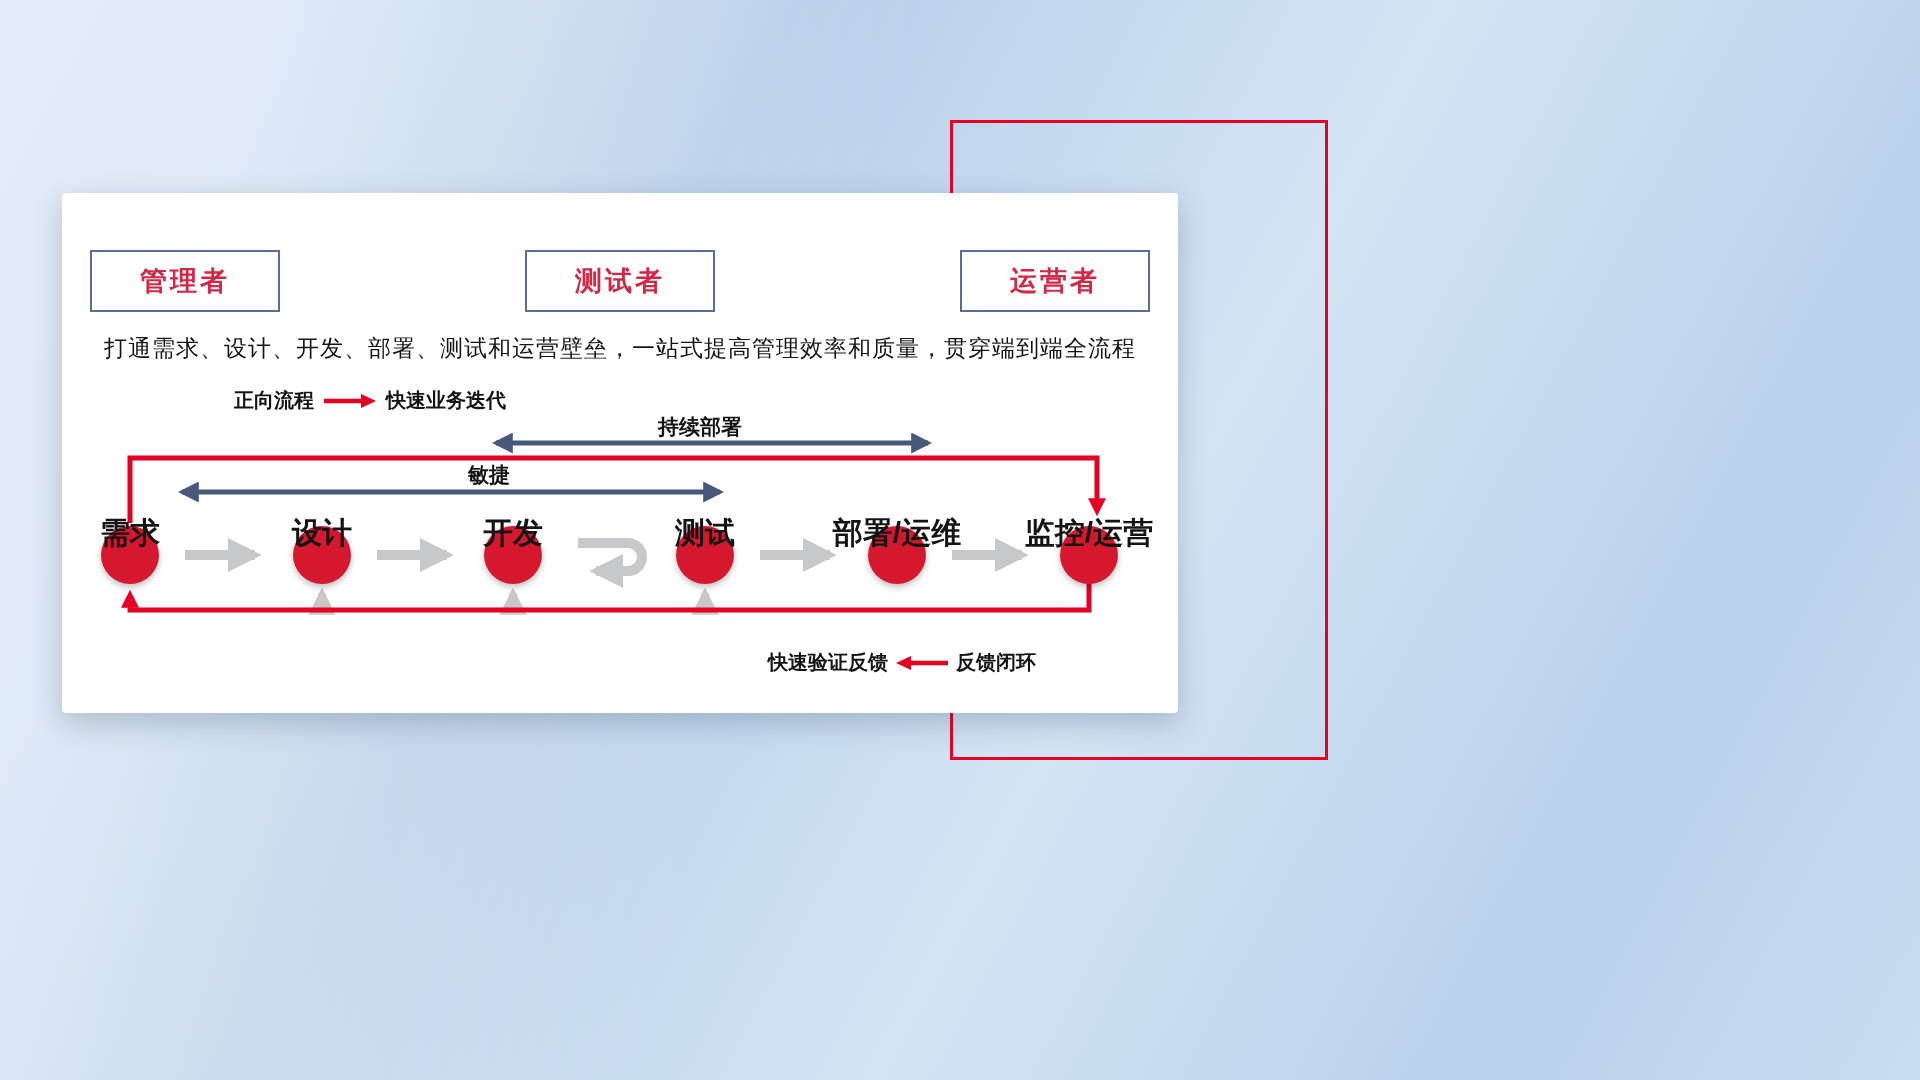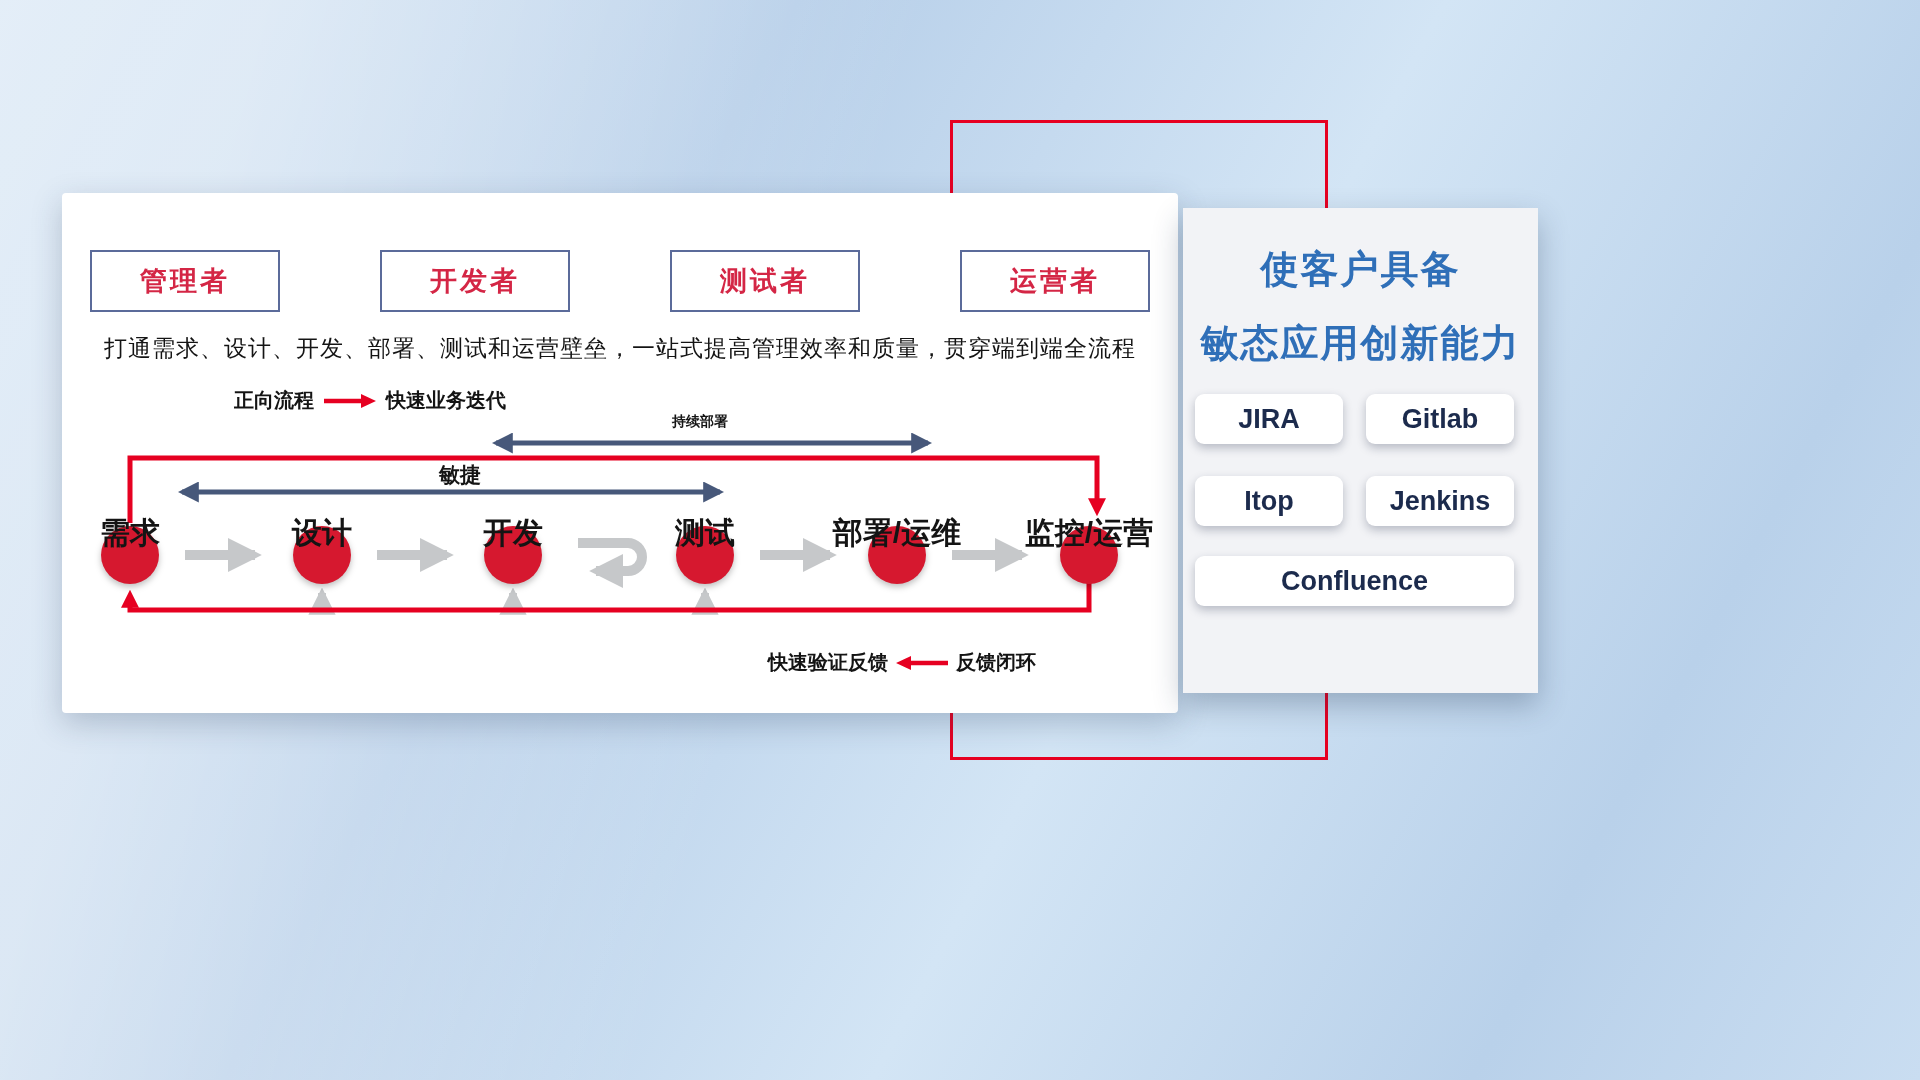--- a/index.html
+++ b/index.html
@@ -38,24 +38,24 @@
 
   .flow-svg { position:absolute; left:0; top:0; width:1116px; height:520px; }
   .flow-svg .ga { stroke:#c6c8ca; stroke-width:10; fill:none; marker-end:url(#aG); }
   .flow-svg .gf { stroke:#c6c8ca; stroke-width:8; marker-end:url(#aG); }
   .flow-svg .na { stroke:#47587a; stroke-width:5; marker-start:url(#aN); marker-end:url(#aN); }
   .flow-svg .ra { stroke:#e60021; stroke-width:5; fill:none; marker-end:url(#aR); }
   .flow-svg .node { fill:#d6182f; filter:drop-shadow(0 3px 3px rgba(0,0,0,.25)); }
 
   .stage-label { position:absolute; width:140px; top:320px; text-align:center;
     font-size:30px; font-weight:bold; color:#141414; }
-  .agile-label { position:absolute; left:348px; top:268px; width:100px; text-align:center;
+  .agile-label { position:absolute; left:348px; top:268px; width:100px; text-align:right;
     font-size:21px; font-weight:bold; color:#141414; }
   .cd-label { position:absolute; left:568px; top:220px; width:140px; text-align:center;
-    font-size:14px; font-weight:bold; color:#141414; }
+    font-size:21px; font-weight:bold; color:#141414; }
 
   
   .right-panel { position:absolute; left:1183px; top:208px; width:355px; height:485px;
     background:#f2f3f6; box-shadow:0 12px 28px rgba(30,50,80,.3); z-index:3; }
   .panel-title { position:absolute; width:100%; text-align:center; font-size:38px;
     font-weight:bold; color:#2f6fb8; letter-spacing:2px; }
   .t1 { top:36px; } .t2 { top:110px; }
   .tool-btn { position:absolute; height:50px; background:#ffffff; border-radius:9px;
     box-shadow:0 4px 10px rgba(30,40,70,.28); display:flex; align-items:center;
     justify-content:center; font-size:27px; font-weight:bold; color:#1c2b4d; }
@@ -65,23 +65,20 @@
 
 <div class="canvas">
 
   <div class="red-frame"></div>
 
   <div class="main-card">
 
     <div class="roles">
       <div class="role-box">
         <span>管理者</span>
-      </div>
-      <div class="role-box">
-        <span>开发者</span>
       </div>
       <div class="role-box">
         <span>测试者</span>
       </div>
       <div class="role-box">
         <span>运营者</span>
       </div>
     </div>
 
     <div class="description">打通需求、设计、开发、部署、测试和运营壁垒，一站式提高管理效率和质量，贯穿端到端全流程</div>
@@ -146,24 +143,14 @@
       <span>快速验证反馈</span>
       <svg class="arrow-svg" width="52" height="14" viewBox="0 0 52 14">
         <polygon points="15,0 0,7 15,14"></polygon>
         <line x1="14" y1="7" x2="52" y2="7"></line>
       </svg>
       <span>反馈闭环</span>
     </div>
 
   </div>
 
-  <div class="right-panel">
-    <div class="panel-title t1">使客户具备</div>
-    <div class="panel-title t2">敏态应用创新能力</div>
-
-    <div class="tool-btn" style="left:12px;top:186px;width:148px">JIRA</div>
-    <div class="tool-btn" style="left:183px;top:186px;width:148px">Gitlab</div>
-    <div class="tool-btn" style="left:12px;top:268px;width:148px">Itop</div>
-    <div class="tool-btn" style="left:183px;top:268px;width:148px">Jenkins</div>
-    <div class="tool-btn" style="left:12px;top:348px;width:319px">Confluence</div>
-  </div>
 
 </div>
 
 </body></html>

